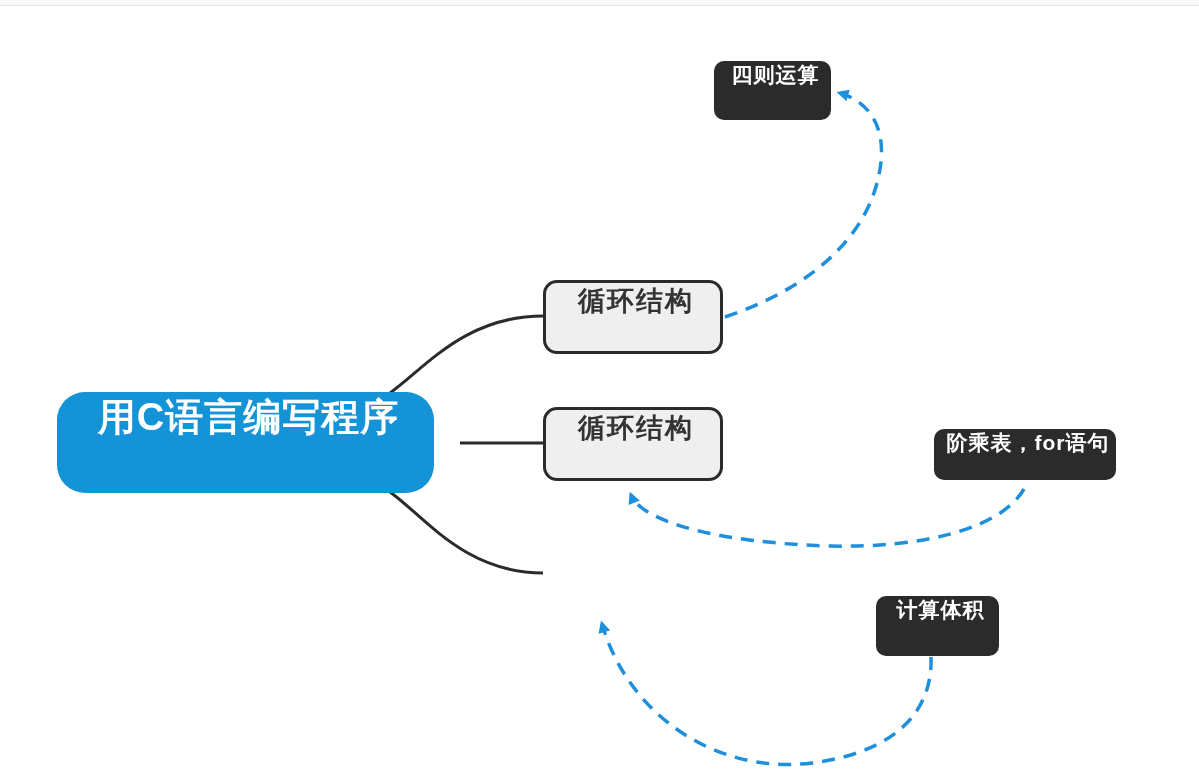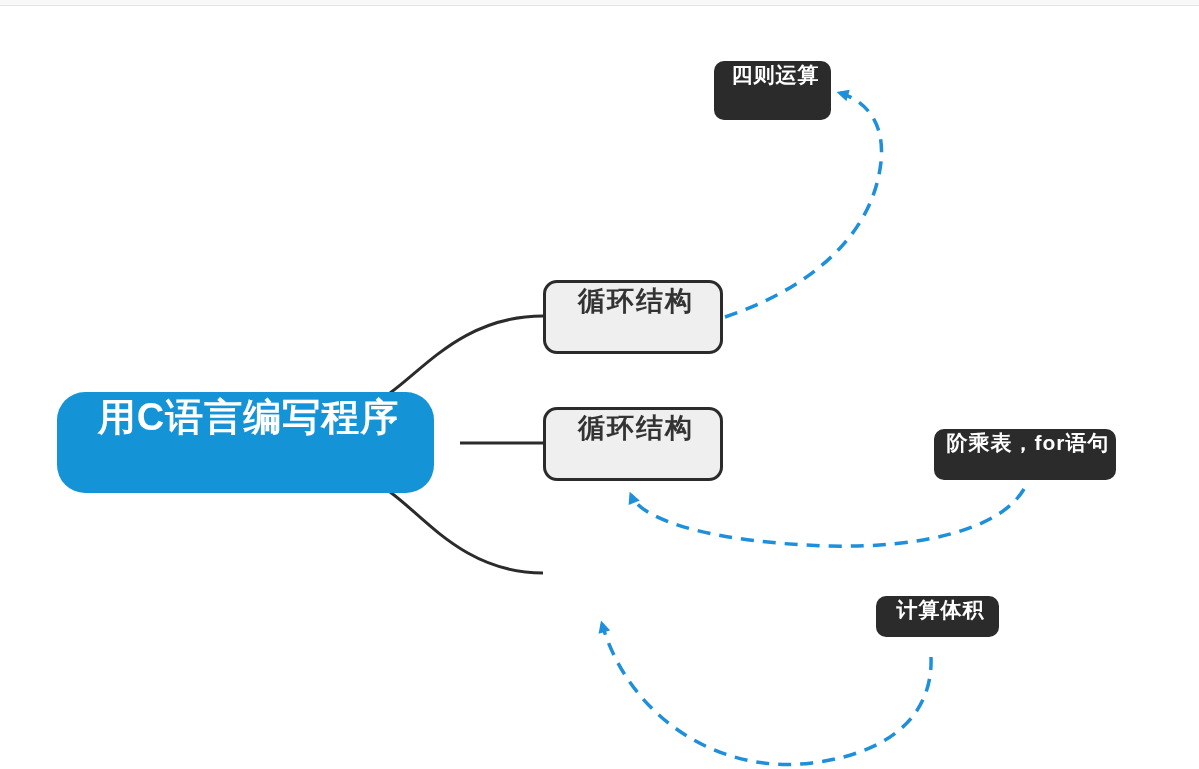--- a/index.html
+++ b/index.html
@@ -38,21 +38,21 @@
   }
   #child-branch{left:543px; top:280px; width:180px; height:74px;}
   #child-loop{left:543px; top:407px; width:180px; height:74px;}
   #child-func{left:543px; top:538px; width:118px; height:72px;}
   .callout-node{
     background:var(--callout-fill); color:var(--callout-text);
     border-radius:10px; font-size:21px; letter-spacing:1px;
   }
   #callout-arith{left:714px; top:61px; width:117px; height:59px;}
   #callout-factorial{left:934px; top:429px; width:182px; height:51px;}
-  #callout-volume{left:876px; top:596px; width:123px; height:41px;}
+  #callout-volume{left:876px; top:596px; width:123px; height:60px;}
   .branch{stroke:var(--branch-line); stroke-width:3; fill:none;}
   .relationship{
     stroke:var(--relationship-line); stroke-width:3.5; fill:none;
     stroke-dasharray:13 9;
   }
 </style>
 </head>
 <body>
 
 <div class="canvas">

